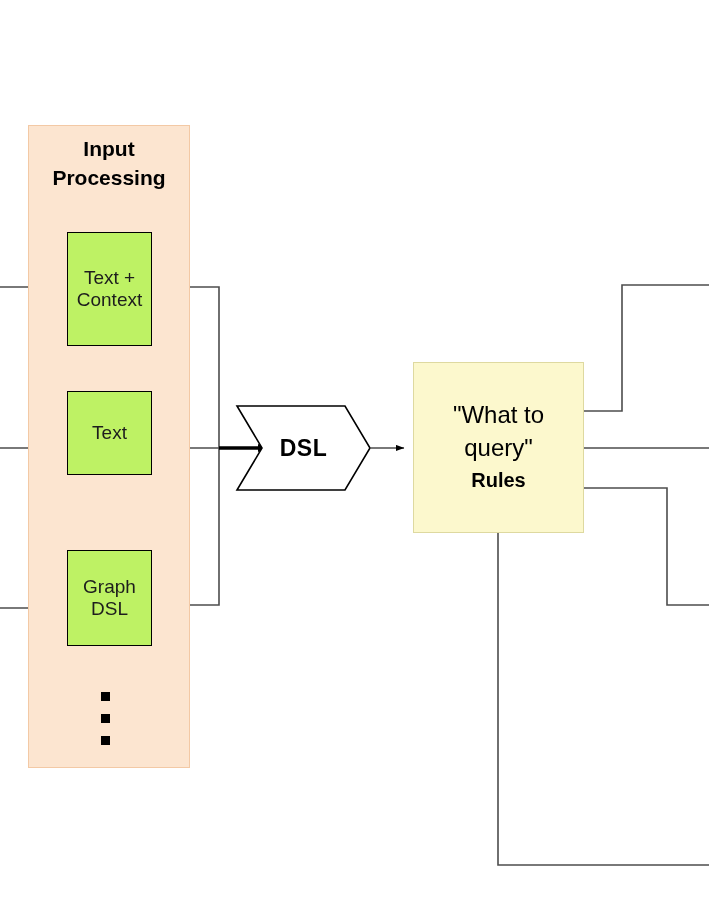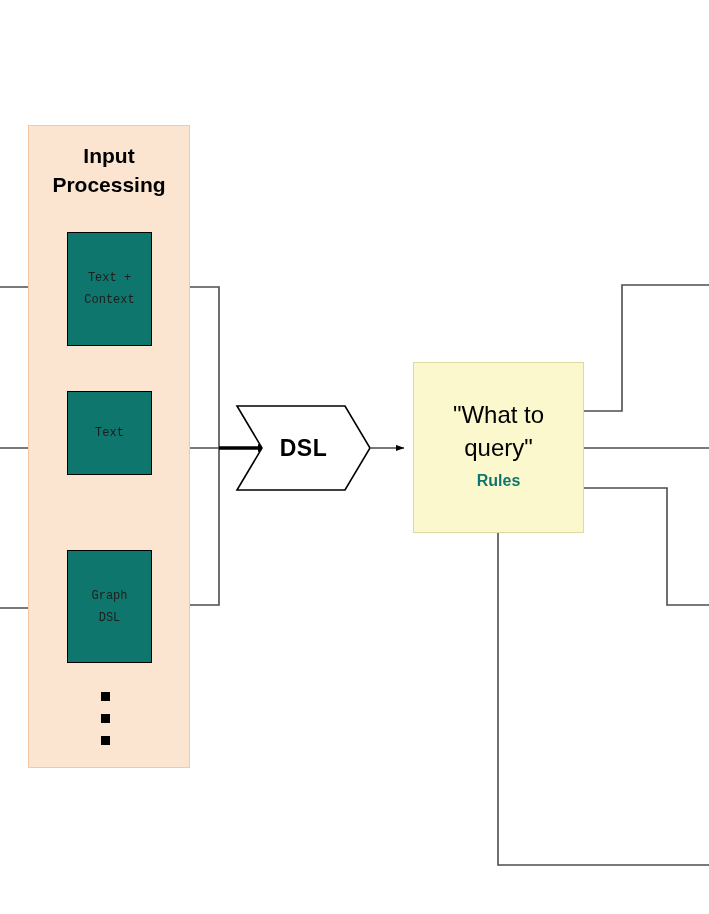--- a/index.html
+++ b/index.html
@@ -33,49 +33,49 @@
     top: 125px;
     width: 162px;
     height: 643px;
     background: #fce5d0;
     border: 1px solid #f3c9a5;
     box-sizing: border-box;
   }
   .group-title {
     position: absolute;
     left: 28px;
-    top: 141px;
+    top: 134px;
     width: 162px;
     text-align: center;
     font-size: 21px;
     font-weight: bold;
     color: #000000;
     line-height: 29px;
     white-space: pre-line;
   }
 
   
   .proc-box {
     position: absolute;
-    background: #0f766e;
+    background: #bef264;
     border: 1.6px solid #000000;
     box-sizing: border-box;
     display: flex;
     align-items: center;
     justify-content: center;
     text-align: center;
-    font-family: Liberation Mono, monospace;
-    font-size: 12px;
+    font-family: Liberation Sans, sans-serif;
+    font-size: 19px;
     color: #1d1d1d;
     line-height: 22px;
     white-space: pre-line;
   }
   #box-text-context { left: 67px;  top: 232px; width: 85px; height: 114px; }
   #box-text         { left: 67px;  top: 391px; width: 85px; height: 84px; }
-  #box-graph-dsl    { left: 67px;  top: 550px; width: 85px; height: 113px; }
+  #box-graph-dsl    { left: 67px;  top: 550px; width: 85px; height: 96px; }
 
   
   .ellipsis {
     position: absolute;
     left: 96px;
     top: 692px;
     width: 26px;
     height: 58px;
   }
   .ellipsis i {
@@ -122,23 +122,23 @@
     justify-content: center;
     text-align: center;
   }
   .rules-box .line1 {
     font-size: 24px;
     color: #000000;
     line-height: 33px;
     white-space: pre-line;
   }
   .rules-box .line2 {
-    font-size: 16px;
+    font-size: 20px;
     font-weight: bold;
-    color: #0f766e;
+    color: #000000;
     line-height: 33px;
   }
 </style>
 </head>
 <body>
 
 <div id="canvas">
 
   <svg id="wires" viewBox="0 0 709 914" width="709" height="914" xmlns="http://www.w3.org/2000/svg">
     <defs>

